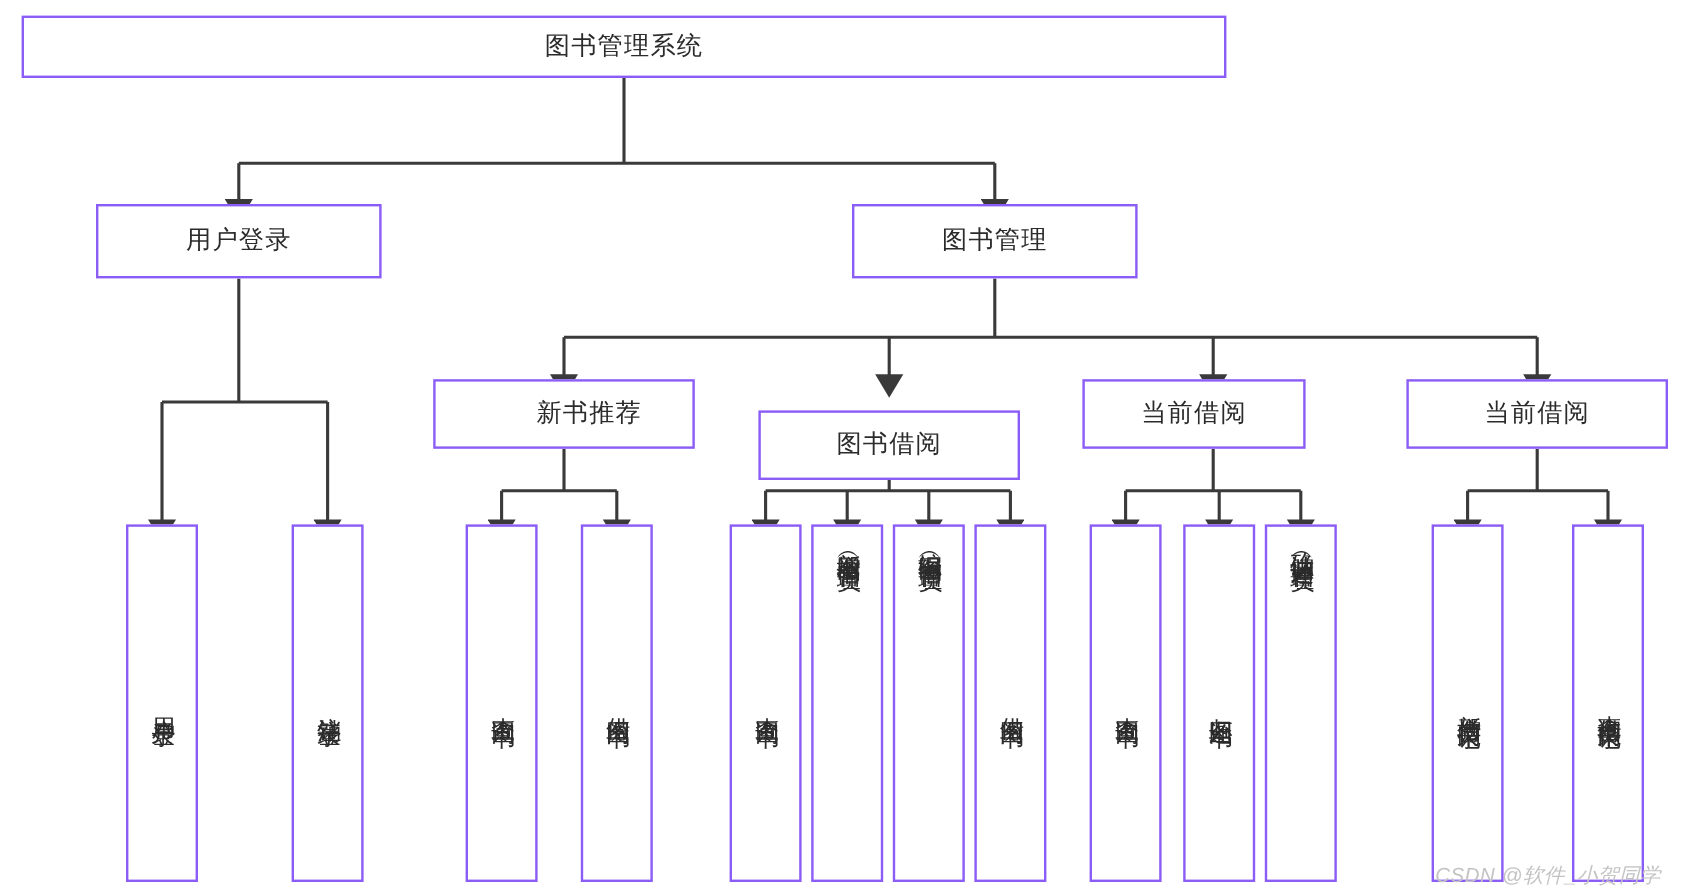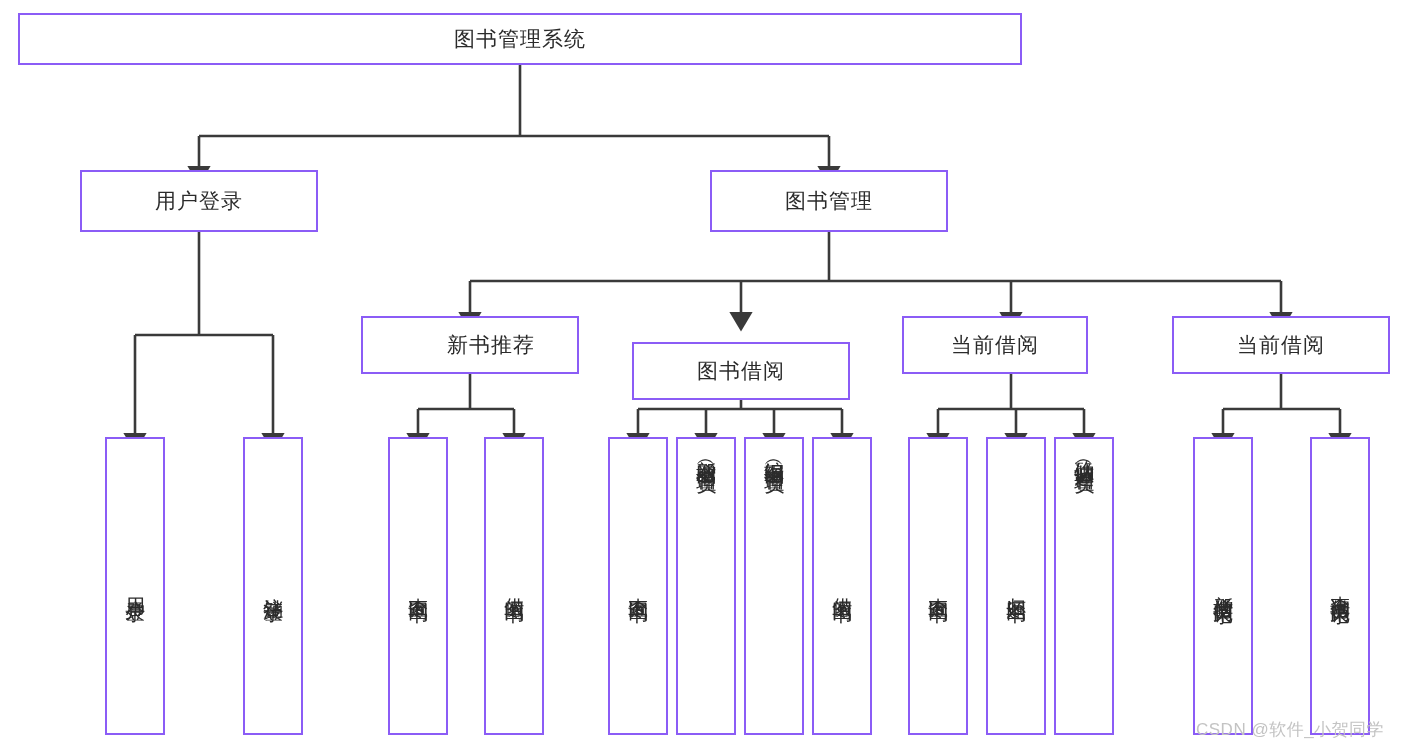--- a/index.html
+++ b/index.html
@@ -63,20 +63,21 @@
     align-items: center;
     padding-top: 0;
   }
   .watermark {
     position: absolute;
     font-size: 17px;
     color: #c3c3c3;
     letter-spacing: 0.5px;
     white-space: nowrap;
     user-select: none;
+    font-style: italic;
   }
 </style>
 </head>
 <body>
 
 <div id="canvas">
 
   <svg id="wires" viewBox="0 0 1405 747" xmlns="http://www.w3.org/2000/svg">
     <defs>
       <marker id="arrowhead" markerWidth="9" markerHeight="9" refX="1.2" refY="4.5" orient="auto" markerUnits="strokeWidth">

